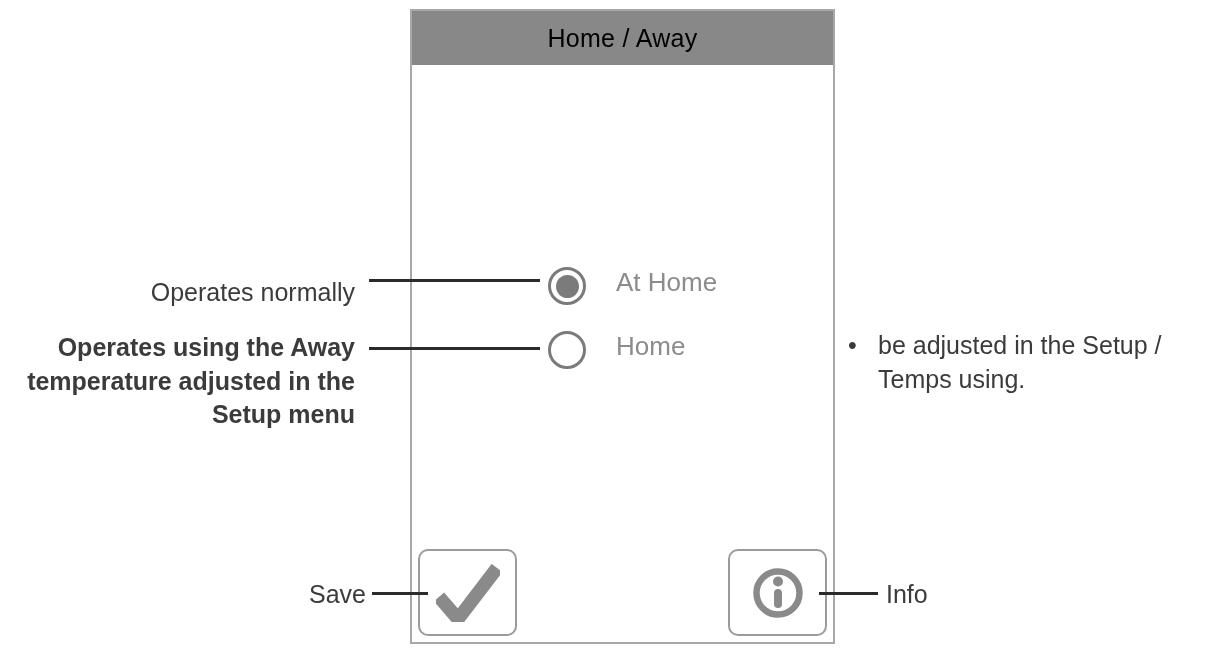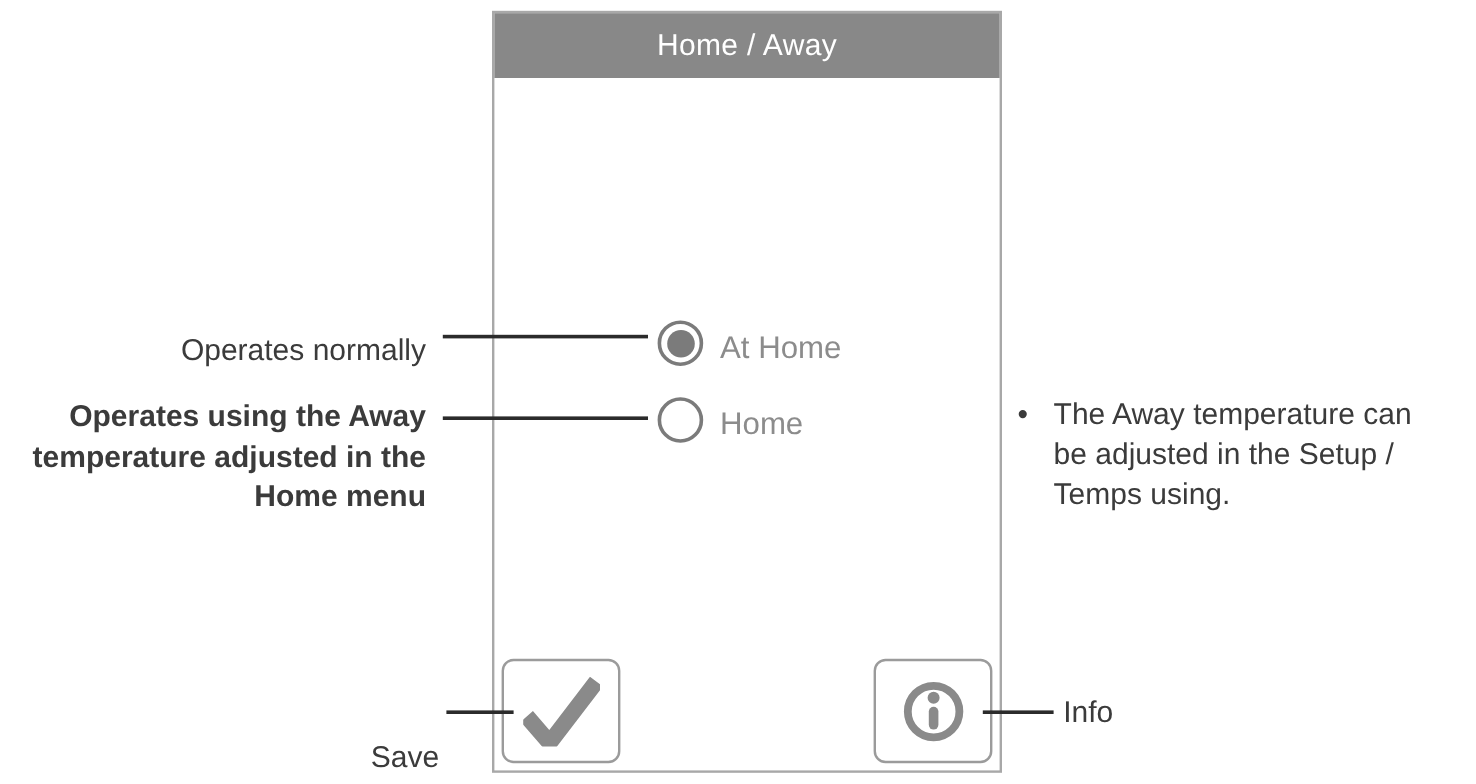--- a/index.html
+++ b/index.html
@@ -27,35 +27,36 @@
     background: #ffffff;
     box-sizing: border-box;
   }
   .screen-header {
     position: absolute;
     left: 0;
     top: 0;
     width: 100%;
     height: 54px;
     background: #888888;
-    color: #ffffff;
+    color: #000000;
     display: flex;
     align-items: center;
     justify-content: center;
     font-size: 25px;
     letter-spacing: 0.3px;
   }
 
   
   .option-row {
     position: absolute;
     left: 136px;
     display: flex;
-    align-items: flex-end;
+    align-items: flex-start;
     cursor: pointer;
+    gap: 16px;
   }
   .option-row.at-home { top: 256px; }
   .option-row.away    { top: 320px; }
   .radio-ring {
     width: 38px;
     height: 38px;
     border: 3px solid #7b7b7b;
     border-radius: 50%;
     box-sizing: border-box;
     background: #ffffff;
@@ -109,21 +110,21 @@
   .align-right { text-align: right; }
   .callout-line {
     position: absolute;
     height: 3px;
     background: #2b2b2b;
   }
   #operates-normally { right: 875px; top: 276px; }
   #line-at-home      { left: 369px; top: 279px; width: 171px; }
   #operates-away     { right: 875px; top: 331px; font-weight: bold; }
   #line-away         { left: 369px; top: 347px; width: 171px; }
-  #save-label        { right: 864px; top: 578px; margin-top: 37px; }
+  #save-label        { right: 864px; top: 578px; }
   #save-line         { left: 372px; top: 592px; width: 56px; }
   #info-label        { left: 886px; top: 578px; }
   #info-line         { left: 819px; top: 592px; width: 59px; }
   #note-block {
     position: absolute;
     left: 848px;
     top: 329px;
     display: flex;
     font-size: 25px;
     line-height: 33.5px;
@@ -174,32 +175,31 @@
     </button>
 
   </div>
 
   <div class="callout-text align-right" id="operates-normally">Operates normally</div>
   <div class="callout-line" id="line-at-home"></div>
 
   <div class="callout-text align-right" id="operates-away">
     <div>Operates using the Away</div>
     <div>temperature adjusted in the</div>
-    <div>Home menu</div>
+    <div>Setup menu</div>
   </div>
   <div class="callout-line" id="line-away"></div>
 
   <div class="callout-text align-right" id="save-label">Save</div>
   <div class="callout-line" id="save-line"></div>
 
   <div class="callout-text" id="info-label">Info</div>
   <div class="callout-line" id="info-line"></div>
 
   <div id="note-block">
     <span class="bullet">•</span>
     <div>
-      <div>The Away temperature can</div>
       <div>be adjusted in the Setup /</div>
       <div>Temps using.</div>
     </div>
   </div>
 
 </div>
 
 </body></html>

